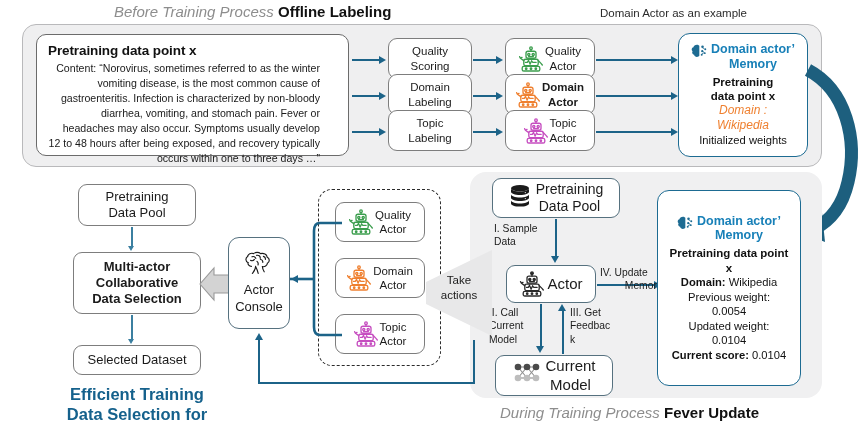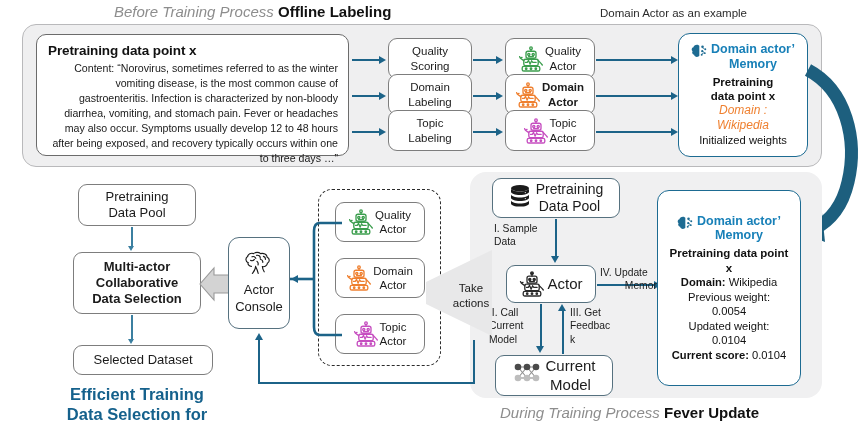--- a/index.html
+++ b/index.html
@@ -47,21 +47,21 @@
     display:flex;align-items:center;justify-content:center;
     text-align:center;
     font-size:11.5px;color:#1b1b1b;
     line-height:1.25;
   }
   .node.grayline{border:1.3px solid #7d7d7d;}
 
   
   .docbox{
     background:#fff;border:1.3px solid #6b6b6b;border-radius:10px;
-    padding:8px 10px 6px 11px;
+    padding:8px 28px 6px 11px;
   }
   .doc-title{font-size:13.5px;font-weight:bold;color:#111;margin-bottom:3px;letter-spacing:-.1px;}
   .doc-body{font-size:10.6px;color:#1a1a1a;line-height:1.42;text-align:right;}
 
   
   .memcard{
     background:#fff;border:1.6px solid #1d6b92;border-radius:12px;
     display:flex;flex-direction:column;align-items:center;justify-content:center;
     text-align:center;
   }
@@ -538,21 +538,21 @@
       <path d="M54 8 H 32 Q 26 8 26 16 V 112 Q 26 120 32 120 H 54" stroke="#1c6388" stroke-width="2.6" fill="none"></path>
       <line x1="26" y1="64" x2="0" y2="64" stroke="#1c6388" stroke-width="2.6"></line>
     </svg>
   </div>
 
   <div class="abs" style="left:426px;top:250px;width:66px;height:86px;">
     <svg width="66" height="86" viewBox="0 0 66 86">
       <path d="M0 32 L66 0 L66 86 L0 54 Z" fill="#e8e8e9"></path>
     </svg>
   </div>
-  <div class="abs takelbl" style="left:444px;top:273px;width:54px;margin-top:8px;">
+  <div class="abs takelbl" style="left:432px;top:273px;width:54px;">
     <span style="display:block">Take</span>
     <span style="display:block">actions</span>
   </div>
 
   <div class="abs node grayline" style="left:78px;top:184px;width:118px;height:42px;font-size:13px;">
     <div>
       <div>Pretraining</div>
       <div>Data Pool</div>
     </div>
   </div>
@@ -564,21 +564,21 @@
     <div>
       <div>Multi-actor</div>
       <div>Collaborative</div>
       <div>Data Selection</div>
     </div>
   </div>
 
   <div class="abs thinline" style="left:131px;top:315px;height:26px;"></div>
   <div class="abs thinarrow-d" style="left:128.2px;top:339px;"></div>
 
-  <div class="abs node grayline" style="left:73px;top:345px;width:140px;height:30px;font-size:13px;">
+  <div class="abs node grayline" style="left:73px;top:345px;width:128px;height:30px;font-size:13px;">
     <div>Selected Dataset</div>
   </div>
 
   <div class="abs" style="left:199px;top:266px;width:36px;height:36px;">
     <svg width="36" height="36" viewBox="0 0 36 36">
       <path d="M36 9 H15 V2 L1 18 L15 34 V27 H36 Z" fill="#d3d3d3" stroke="#9a9a9a" stroke-width="1.1"></path>
     </svg>
   </div>
 
   <div class="abs node" style="left:228px;top:237px;width:62px;height:92px;border-radius:11px;">

